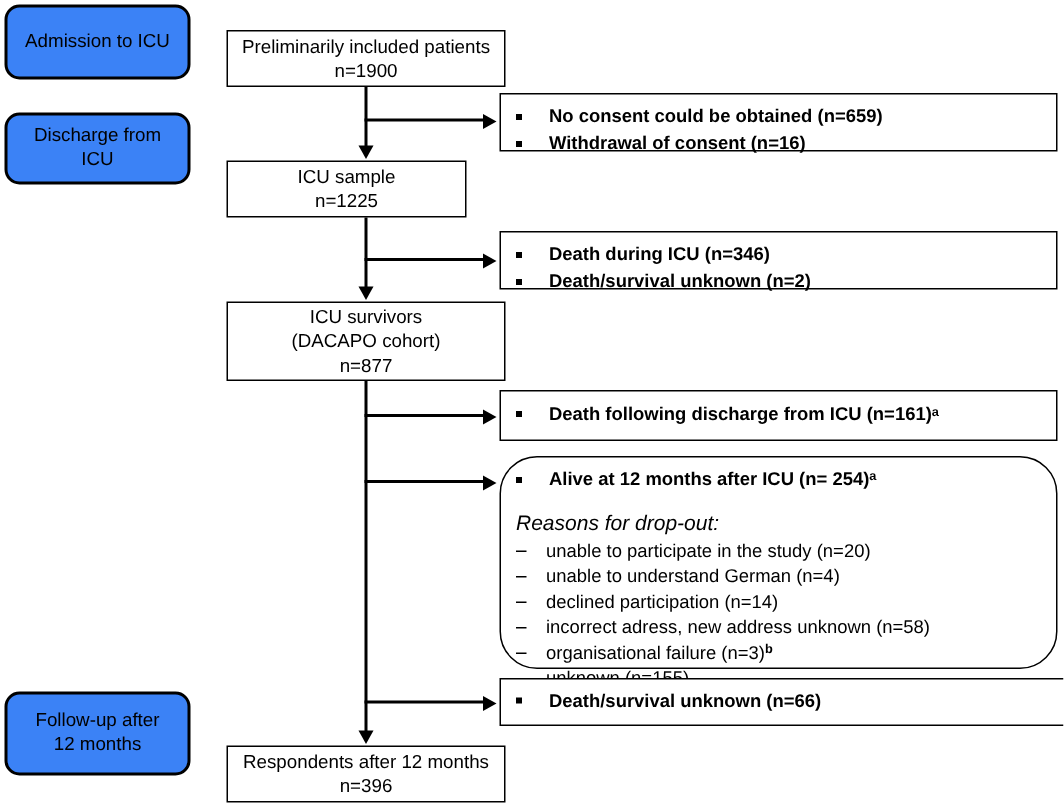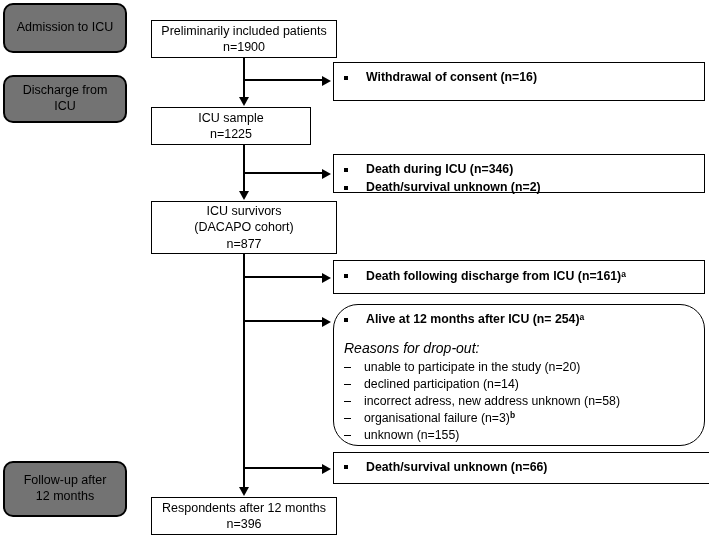--- a/index.html
+++ b/index.html
@@ -12,21 +12,21 @@
     width: 709px;
     height: 537px;
     background: #ffffff;
     font-family: "Liberation Sans", sans-serif;
     overflow: hidden;
   }
 
   
   .stage-label {
     position: absolute;
-    background: #737373;
+    background: #3b82f6;
     border: 2px solid #000000;
     border-radius: 10px;
     color: #000000;
     font-size: 12.5px;
     line-height: 1.25;
     display: flex;
     align-items: center;
     justify-content: center;
     text-align: center;
     box-sizing: border-box;
@@ -169,20 +169,24 @@
   </div>
 
   <div class="flow-box" style="left:151px; top:497px; width:186px; height:38px;">
     <span>Respondents after 12 months</span>
     <span>n=396</span>
   </div>
 
   <div class="excl-box" style="left:333px; top:62px; width:372px; height:39px;">
     <div class="excl-line">
       <span class="bullet-sq"></span>
+      <span class="excl-text">No consent could be obtained (n=659)</span>
+    </div>
+    <div class="excl-line">
+      <span class="bullet-sq"></span>
       <span class="excl-text">Withdrawal of consent (n=16)</span>
     </div>
   </div>
 
   <div class="excl-box" style="left:333px; top:154px; width:372px; height:39px;">
     <div class="excl-line">
       <span class="bullet-sq"></span>
       <span class="excl-text">Death during ICU (n=346)</span>
     </div>
     <div class="excl-line">
@@ -207,20 +211,24 @@
     </div>
 
     <div class="reasons-title">Reasons for drop-out:</div>
 
     <div class="reason-line">
       <span class="dash"></span>
       <span>unable to participate in the study  (n=20)</span>
     </div>
     <div class="reason-line">
       <span class="dash"></span>
+      <span>unable to understand German (n=4)</span>
+    </div>
+    <div class="reason-line">
+      <span class="dash"></span>
       <span>declined participation (n=14)</span>
     </div>
     <div class="reason-line">
       <span class="dash"></span>
       <span>incorrect adress, new address unknown  (n=58)</span>
     </div>
     <div class="reason-line">
       <span class="dash"></span>
       <span>organisational failure (n=3) </span>
         <span class="sup">b</span>

